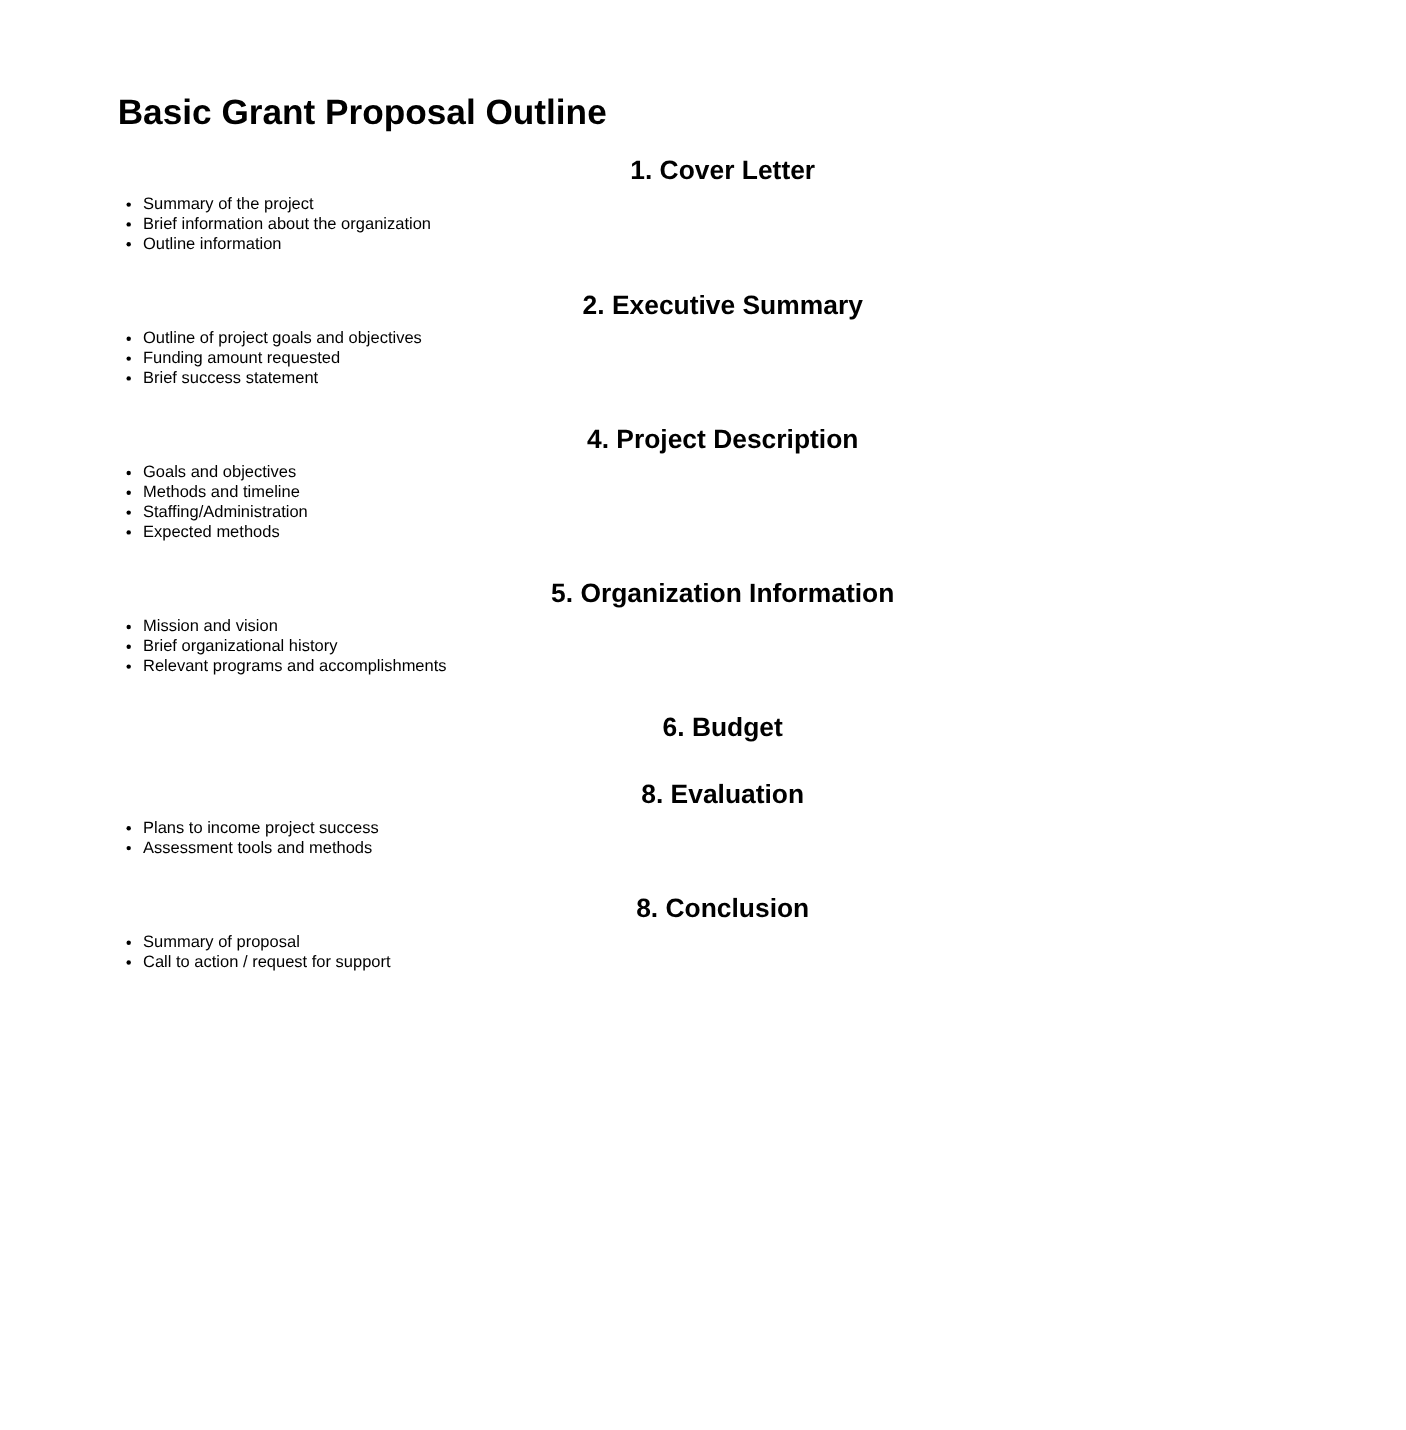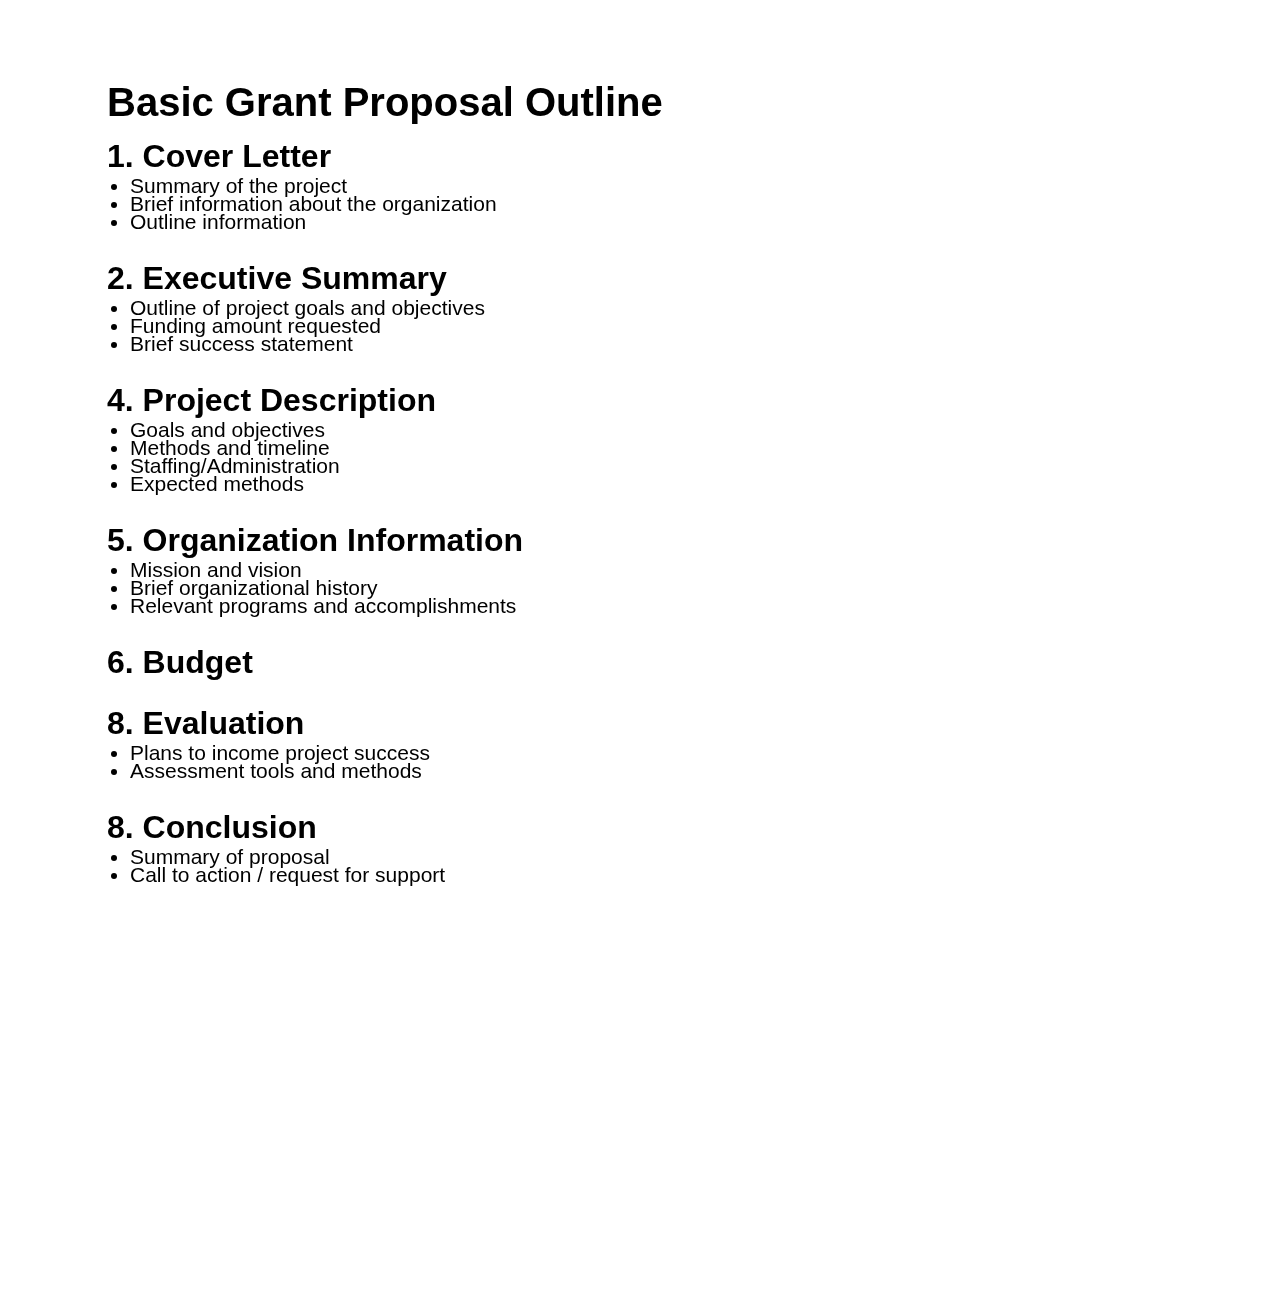--- a/index.html
+++ b/index.html
@@ -4,31 +4,32 @@
 <style>
   html, body { margin: 0; padding: 0; background: #ffffff; }
   body {
     width: 1278px; height: 1300px;
     font-family: "Liberation Sans", sans-serif;
     color: #000000;
     position: relative;
   }
   .page { position: absolute; left: 107px; top: 84px; width: 1100px; }
   h1 {
-    font-size: 40px; font-weight: bold; line-height: 37px;
+    font-size: 32px; font-weight: bold; line-height: 37px;
     margin: 0 0 21px 0;
   }
   .section { margin: 0 0 33px 0; }
   h2 {
-    font-size: 32px; font-weight: bold; line-height: 28px;
+    font-size: 24px; font-weight: bold; line-height: 28px;
     margin: 0 0 7px 0;
+    text-align: center;
   }
   ul {
     margin: 0; padding: 0 0 0 23px;
-    font-size: 21px; line-height: 18px;
+    font-size: 15px; line-height: 18px;
   }
   li { margin: 0; }
 </style>
 </head>
 <body>
 
 <div class="page">
   <h1>Basic Grant Proposal Outline</h1>
 
   <div class="section">

